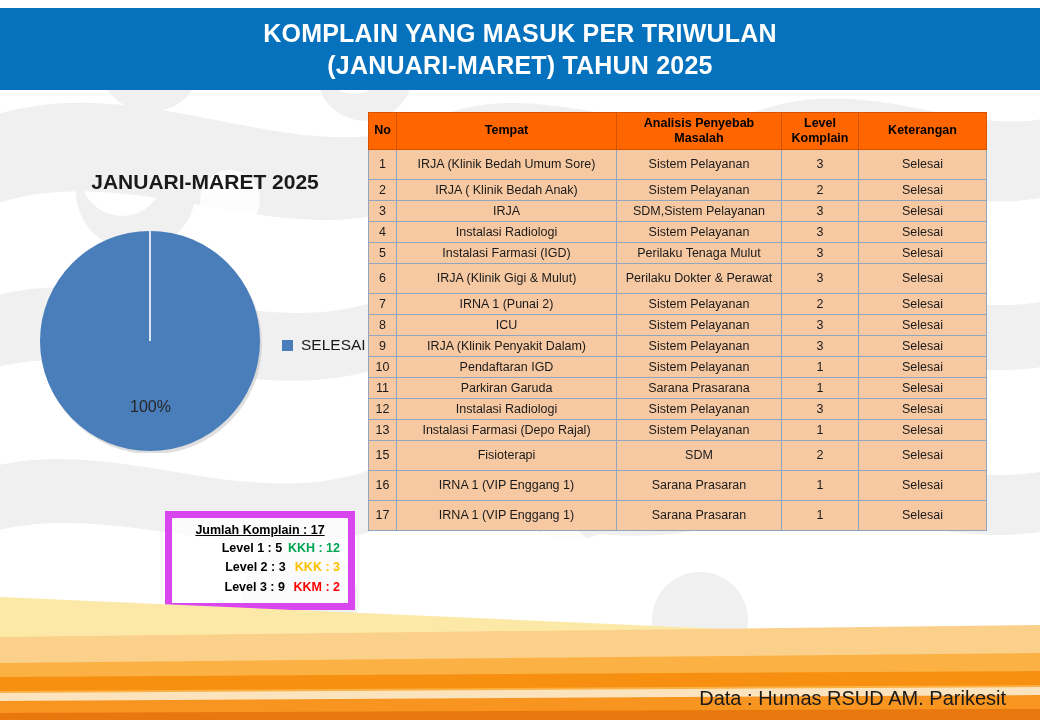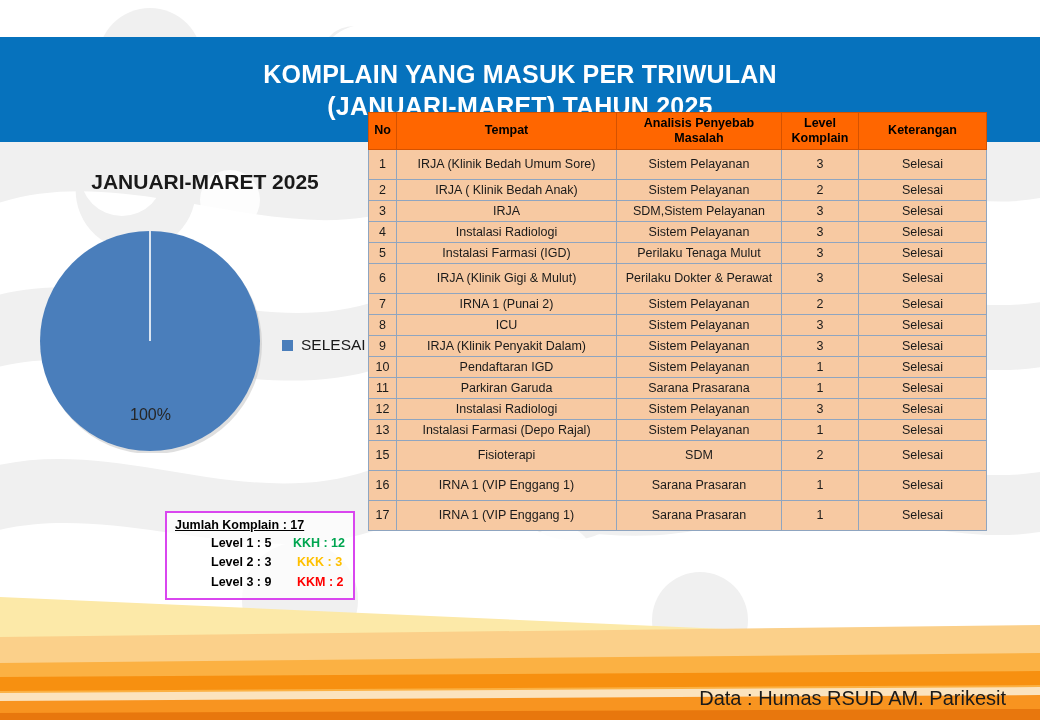--- a/index.html
+++ b/index.html
@@ -8,50 +8,50 @@
     background:#ffffff;
     font-family:"Liberation Sans", sans-serif;
   }
   #slide{position:absolute;inset:0;width:1040px;height:720px;overflow:hidden;background:#fff;}
 
   
   .watermark{position:absolute;inset:0;pointer-events:none;}
 
   
   .title-bar{
-    position:absolute;left:0;top:37px;width:1040px;height:105px;
+    position:absolute;left:0;top:8px;width:1040px;height:82px;
     background:#0672BD;
     display:flex;align-items:center;justify-content:center;
   }
   .title-text{
     color:#ffffff;font-weight:bold;font-size:25px;line-height:1.28;
     text-align:center;letter-spacing:.2px;
   }
 
   
   .pie-title{
     position:absolute;left:75px;top:170px;width:260px;
     text-align:center;font-size:21px;font-weight:bold;color:#1a1a1a;
   }
   .pie-wrap{position:absolute;left:38px;top:228px;width:225px;height:225px;}
   .pie-pct{
     position:absolute;left:38px;top:398px;width:225px;text-align:center;
-    font-size:16px;color:#262626;margin-top:8px;
+    font-size:16px;color:#262626;
   }
   .pie-legend{
     position:absolute;left:282px;top:336px;display:flex;align-items:center;gap:8px;
   }
   .pie-legend .swatch{width:11px;height:11px;background:#4A7EBB;display:block;}
   .pie-legend .lbl{font-size:15.5px;color:#1a1a1a;}
 
   
   .summary{
     position:absolute;left:165px;top:511px;width:190px;
-    border:2px solid #d946ef;background:rgba(255,255,255,.72);
-    padding:5px 8px 6px 8px;box-sizing:border-box;
+    border:7px solid #d946ef;background:rgba(255,255,255,.72);
+    padding:5px 8px 6px 8px;box-sizing:border-box;text-align:center;
   }
   .summary .head{
     font-size:12.5px;font-weight:bold;color:#000;text-decoration:underline;
     margin-bottom:2px;white-space:nowrap;
   }
   .summary .row{display:flex;font-size:12.5px;font-weight:bold;line-height:1.55;white-space:nowrap;padding-left:36px;}
   .summary .row .lv{width:86px;color:#000;}
   .summary .row .kk{}
   .kkh{color:#00A550;}
   .kkk{color:#FFC000;}

